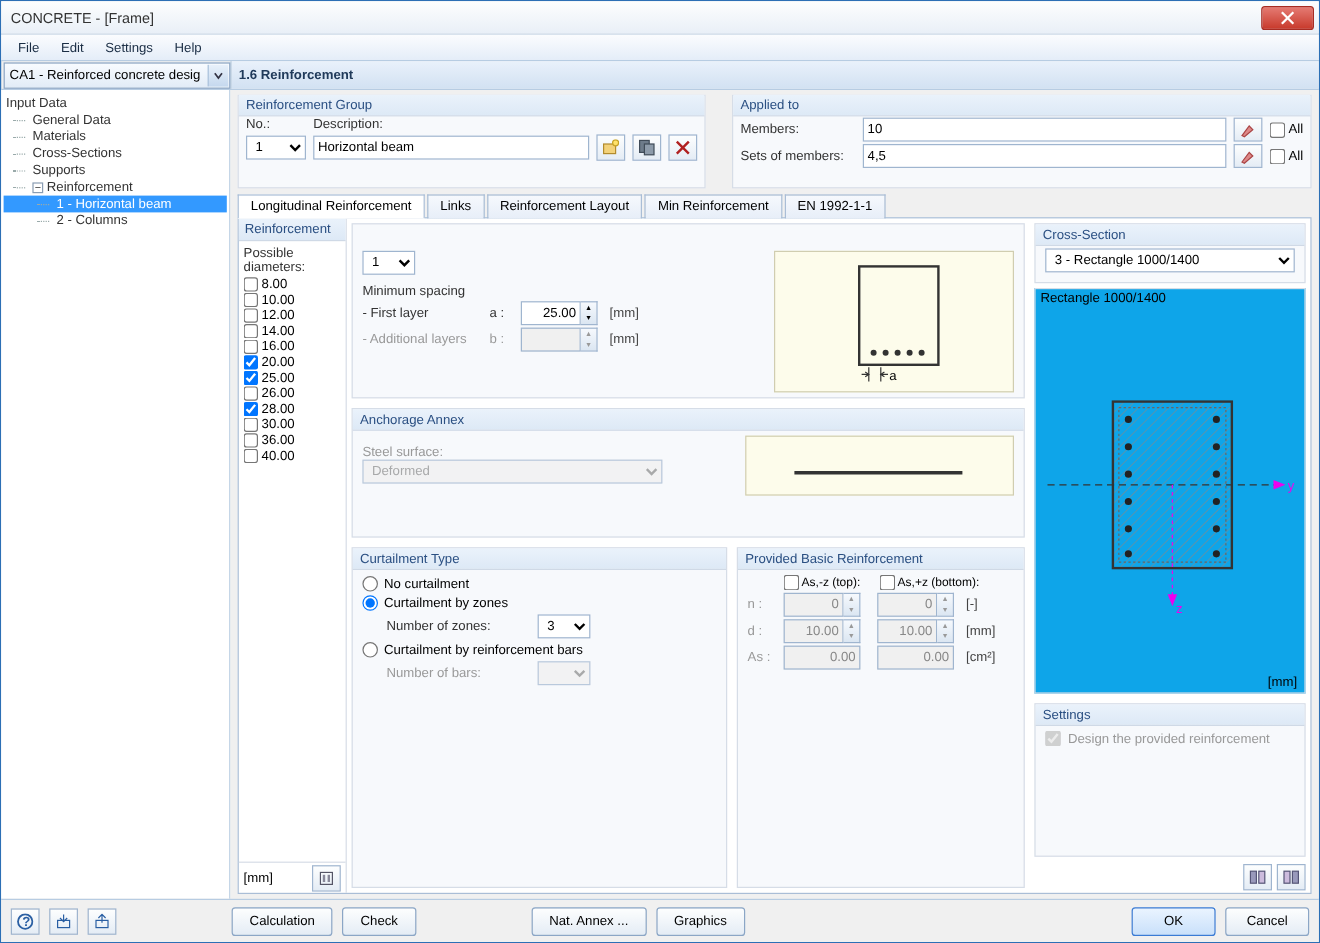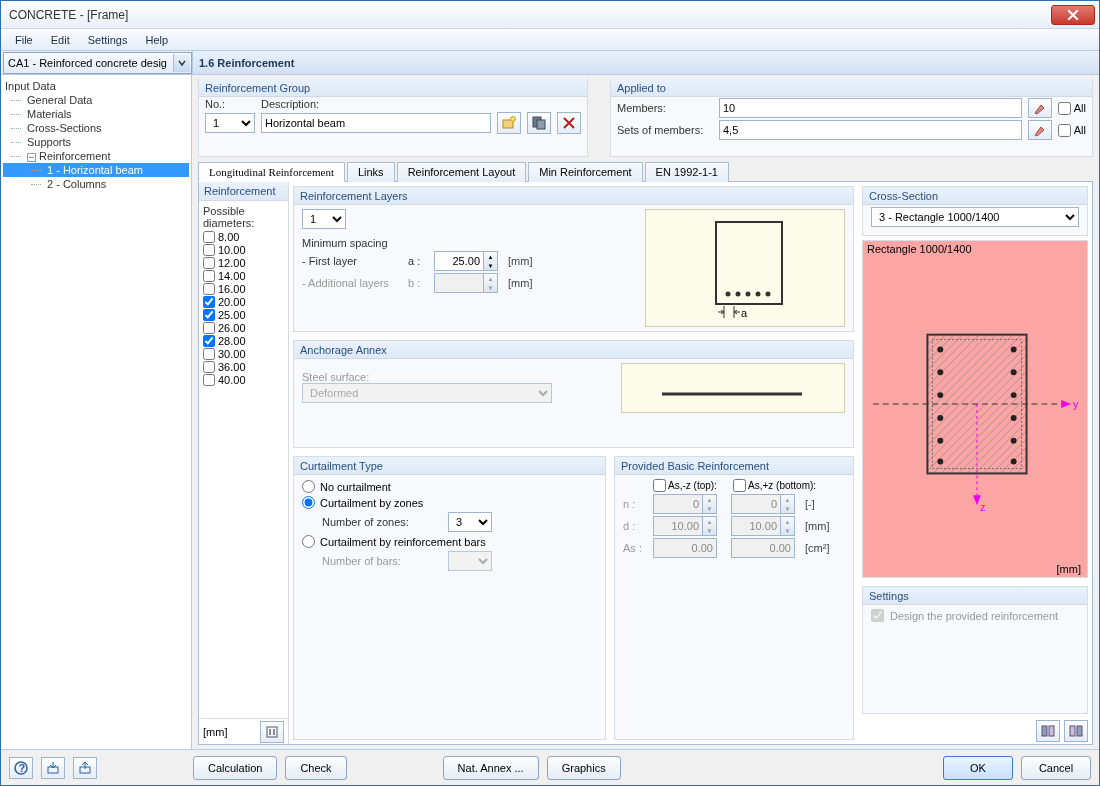--- a/index.html
+++ b/index.html
@@ -39,41 +39,41 @@
 .row { display: flex; align-items: center; gap: 6px; margin: 2px 0; }
 .lbl { color: #333; }
 select, input[type=text] { border: 1px solid #9fb5cf; background: #fff; height: 20px; padding: 0 3px; }
 input[type=text]:disabled, select:disabled { background: #f0f0f0; color: #888; }
 .icon-btn { width: 24px; height: 22px; border: 1px solid #9fb5cf; background: linear-gradient(#fdfefe,#e4ecf5); display: inline-flex; align-items: center; justify-content: center; }
 .icon-btn.red svg { stroke: #b02020; }
 .chk-all { display: flex; align-items: center; gap: 3px; }
 
 .tabs { display: flex; margin-top: 4px; }
 .tab { border: 1px solid #a9bdd6; border-bottom: none; background: linear-gradient(#f6f9fd,#e7eef8); padding: 3px 10px; margin-right: 2px; position: relative; top: 1px; }
-.tab.active { background: #fff; border-bottom: 1px solid #fff; font-family: Liberation Serif, serif; }
+.tab.active { background: #fff; border-bottom: 1px solid #fff; }
 
 .tab-body { border: 1px solid #a9bdd6; background: #fff; flex: 1; display: flex; min-height: 0; }
 .left-col { width: 90px; border-right: 1px solid #d6dde7; display: flex; flex-direction: column; }
 .left-col .hd { background: linear-gradient(#eaf2fb,#dde9f6); color: #2a4f82; padding: 3px 5px; border-bottom: 1px solid #cfd9e6; }
 .left-col .body2 { flex: 1; padding: 4px; }
 .diam-item { display: flex; align-items: center; gap: 3px; padding: 0 0 1px 0; }
 .diam-item input { width: 12px; height: 12px; }
 .left-col .ft { height: 26px; border-top: 1px solid #d6dde7; display: flex; align-items: center; justify-content: space-between; padding: 0 4px; }
 
 .mid-col { flex: 1; display: flex; flex-direction: column; min-width: 0; }
 .panel { border: 1px solid #d6dde7; margin: 4px; background: #f7f9fc; position: relative; padding: 20px 8px 8px 8px; }
 .panel > .ptitle { position: absolute; top: 0; left: 0; right: 0; height: 18px; background: linear-gradient(#eaf2fb,#dde9f6); color: #2a4f82; padding-left: 6px; line-height: 18px; border-bottom: 1px solid #cfd9e6; }
 .mini-diagram { position: absolute; right: 8px; top: 22px; width: 200px; height: 118px; background: #fdfceb; border: 1px solid #d0cdb0; }
 .spin { display: inline-flex; }
 .spin input { width: 50px; text-align: right; }
 .spin .sp { width: 14px; border: 1px solid #9fb5cf; border-left: none; background: linear-gradient(#f6f9fd,#dbe6f2); display: flex; flex-direction: column; }
 .spin .sp div { flex: 1; display: flex; align-items: center; justify-content: center; font-size: 6px; }
 
 .right-col { width: 234px; display: flex; flex-direction: column; }
-.cs-img { flex: 1; border: 1px solid #d6dde7; margin: 4px; background: #fca5a5; position: relative; text-align: right; }
+.cs-img { flex: 1; border: 1px solid #d6dde7; margin: 4px; background: #0ea5e9; position: relative; text-align: right; }
 .cs-footer { display: flex; justify-content: flex-end; gap: 4px; padding: 2px 4px; }
 
 .bottom-bar { height: 36px; border-top: 1px solid #b7cce2; background: #f0f0f0; display: flex; align-items: center; padding: 0 8px; gap: 8px; }
 .btn { height: 24px; border: 1px solid #8ba6c6; background: linear-gradient(#fdfefe,#e4ecf5); padding: 0 14px; border-radius: 3px; }
 .btn.primary { border-color: #3a7bd5; background: linear-gradient(#eaf4ff,#c9e0fa); }
 .flex-sp { flex: 1; }
 .pick-btn { width: 24px; height: 20px; border: 1px solid #9fb5cf; background: linear-gradient(#fdfefe,#e4ecf5); display: inline-flex; align-items: center; justify-content: center; }
 
 svg.chev { width: 8px; height: 8px; }
 .radio-row { display: flex; align-items: center; gap: 5px; margin: 3px 0; }
@@ -263,21 +263,20 @@
                   <rect x="3" y="3" width="2" height="6" fill="#889"></rect>
                   <rect x="7" y="3" width="2" height="6" fill="#889"></rect>
                 </svg>
               </div>
           </div>
         </div>
 
         <div class="mid-col">
 
           <div class="panel" style="height:146px">
-            <div class="ptitle">Reinforcement Layers</div>
             <div class="row">
                 <select style="width:44px"><option>1</option></select>
               </div>
             <div class="lbl" style="margin-top:8px">Minimum spacing</div>
             <div class="row">
               <span style="width:100px" class="lbl">- First layer</span>
               <span style="width:20px" class="lbl">a :</span>
               <div class="spin">
                   <input type="text" value="25.00" style="">
                   <div class="sp">

